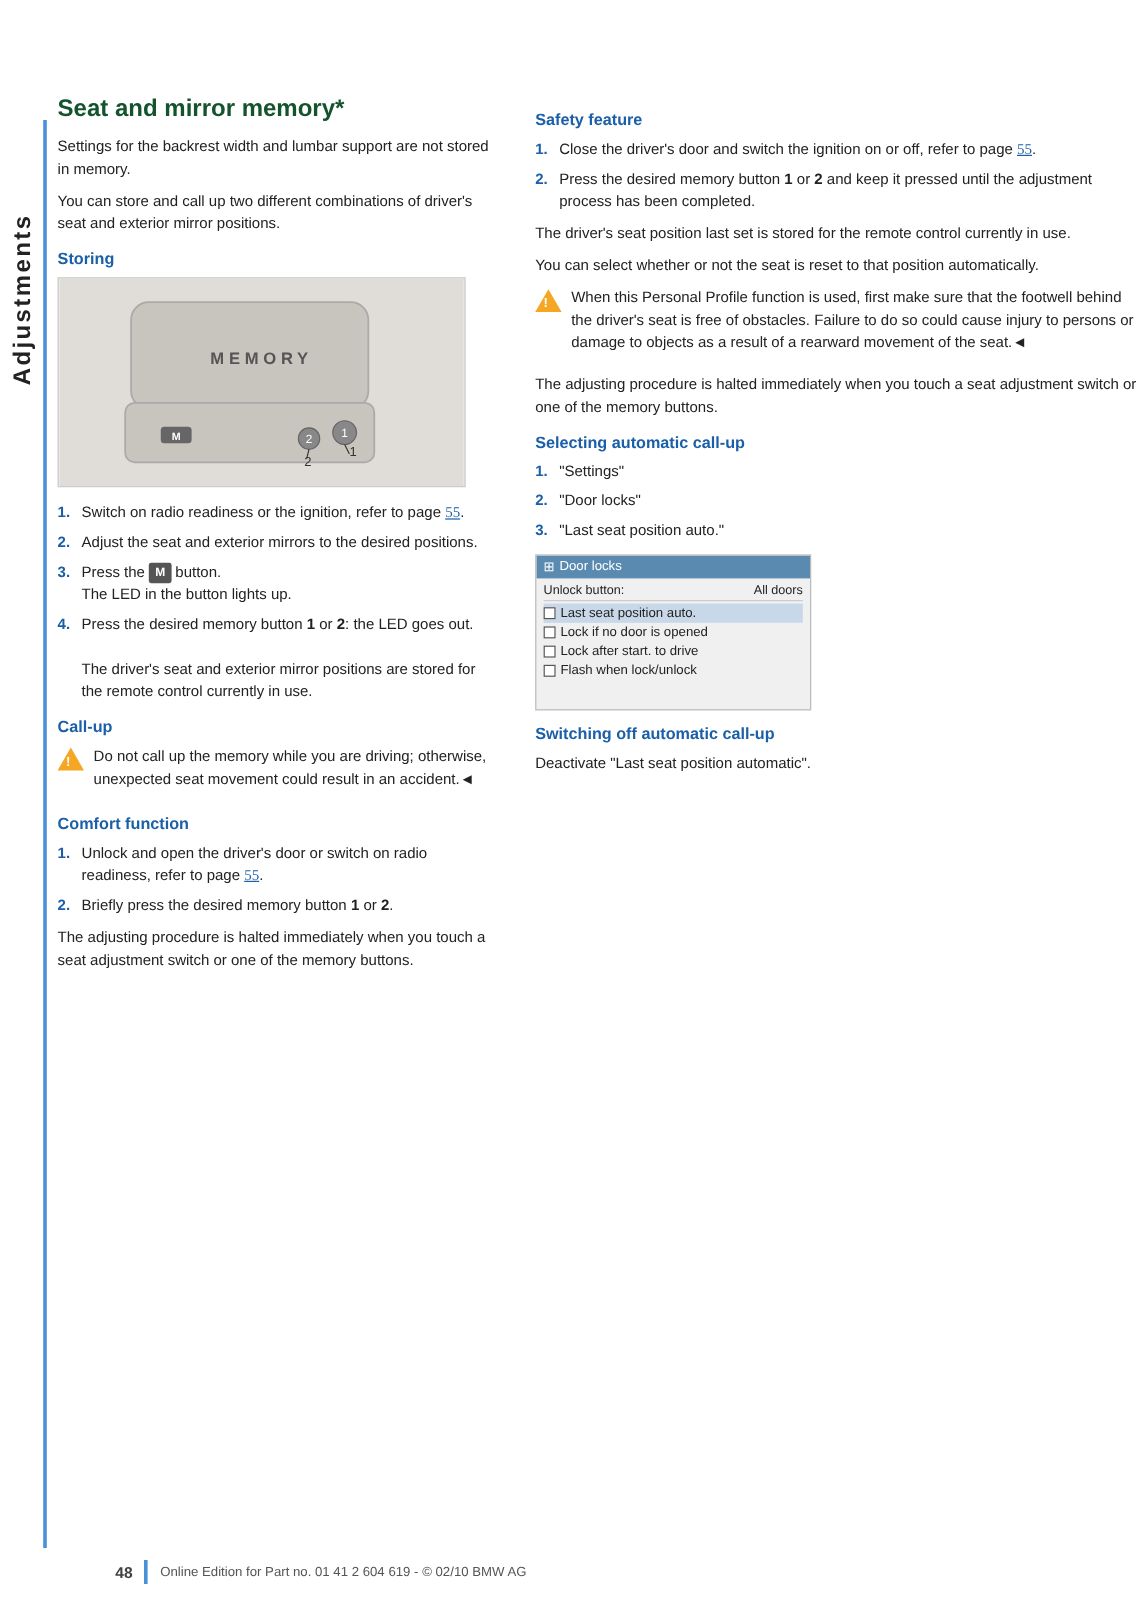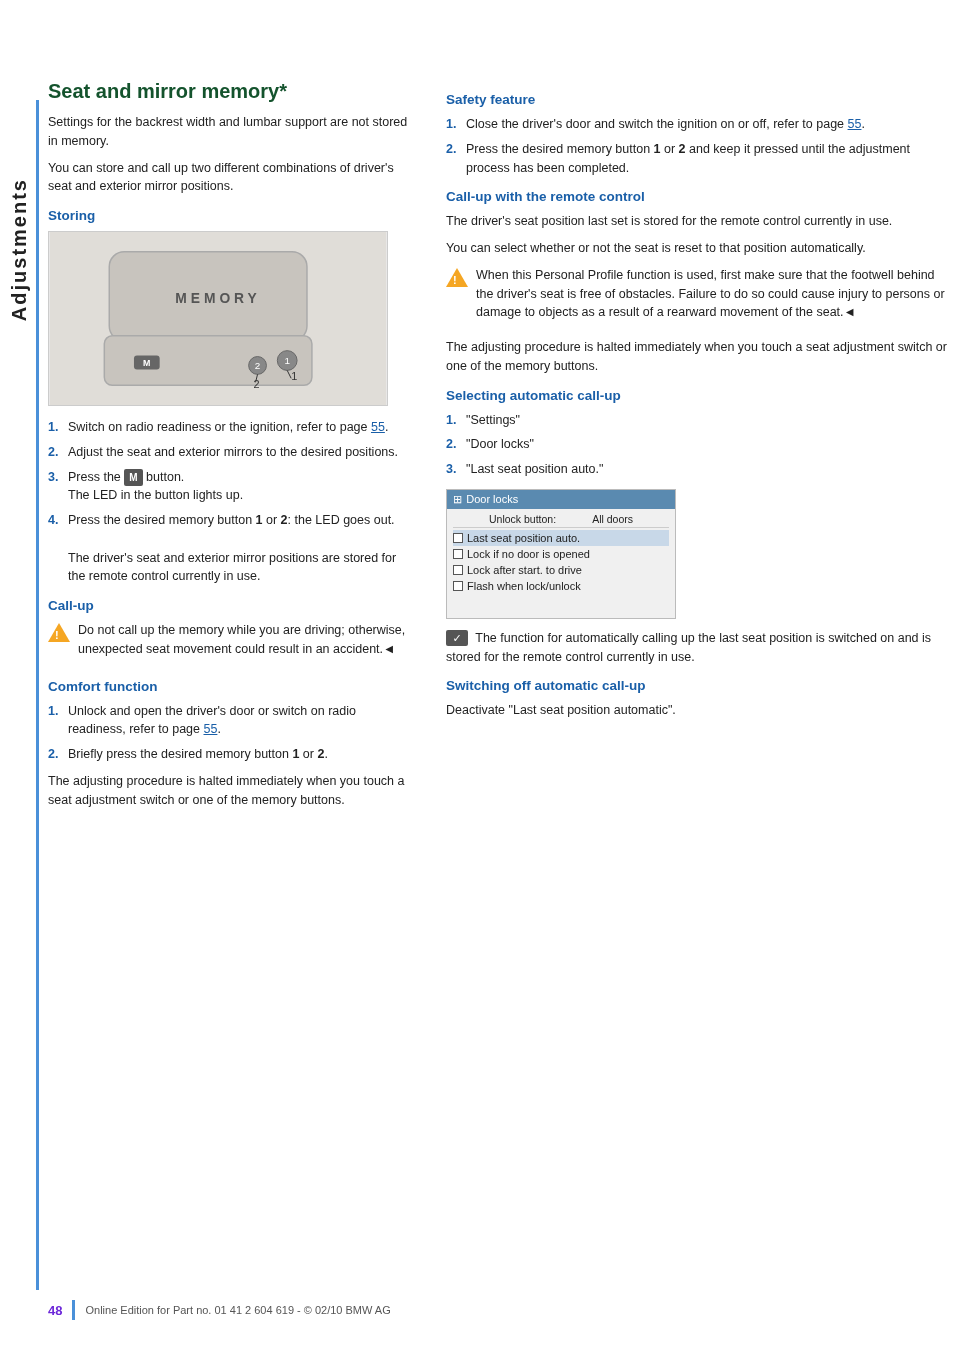--- a/index.html
+++ b/index.html
@@ -126,20 +126,21 @@
       min-width: 14px;
     }
     ol.numbered-list li .text {
       flex: 1;
     }
 
     
     a.page-link {
       color: #1a5fa8;
       text-decoration: underline;
+      font-family: Liberation Serif, serif;
     }
 
     
     .m-button {
       display: inline-block;
       background: #555;
       color: #fff;
       font-size: 10px;
       font-weight: bold;
       padding: 1px 5px;
@@ -212,43 +213,44 @@
     }
     .checkbox-empty {
       width: 10px;
       height: 10px;
       border: 1px solid #555;
       display: inline-block;
       background: #fff;
     }
     .top-row {
       display: flex;
-      justify-content: center;
+      justify-content: space-between;
       font-size: 10.5px;
       margin-bottom: 2px;
       border-bottom: 1px solid #ccc;
       padding-bottom: 2px;
       gap: 36px;
     }
 
     
     .page-footer {
       position: absolute;
       bottom: 30px;
       left: 48px;
       right: 0;
       display: flex;
       align-items: center;
       gap: 0;
     }
     .page-number {
       font-size: 13px;
       font-weight: bold;
-      color: #6d28d9;
+      color: #404040;
       margin-right: 10px;
+      margin-left: 48px;
     }
     .footer-line {
       width: 3px;
       height: 20px;
       background: #4a90d9;
       margin-right: 10px;
     }
     .footer-text {
       font-size: 11px;
       color: #555;
@@ -372,21 +374,20 @@
         <span class="num">1.</span>
         <span class="text">Close the driver's door and switch the ignition on or off, refer to page <a class="page-link">55</a>.</span>
       </li>
       <li>
         <span class="num">2.</span>
         <span class="text">Press the desired memory button <span class="inline-bold">1</span> or <span class="inline-bold">2</span> and keep it pressed until the adjustment process has been completed.</span>
       </li>
     </ol>
 
 
-    <div class="section-heading">Call-up with the remote control</div>
 
     <p class="body-text">The driver's seat position last set is stored for the remote control currently in use.</p>
     <p class="body-text">You can select whether or not the seat is reset to that position automatically.</p>
 
     <div class="warning-box">
       <div class="warning-triangle"></div>
       <span class="body-text">When this Personal Profile function is used, first make sure that the footwell behind the driver's seat is free of obstacles. Failure to do so could cause injury to persons or damage to objects as a result of a rearward movement of the seat.◄</span>
     </div>
 
     <p class="body-text">The adjusting procedure is halted immediately when you touch a seat adjustment switch or one of the memory buttons.</p>
@@ -430,24 +431,20 @@
           <span class="checkbox-empty"></span>
           <span>Lock after start. to drive</span>
         </div>
         <div class="door-locks-row">
           <span class="checkbox-empty"></span>
           <span>Flash when lock/unlock</span>
         </div>
       </div>
     </div>
 
-    <p class="body-text">
-      <span class="check-mark-icon">✓</span>
-      The function for automatically calling up the last seat position is switched on and is stored for the remote control currently in use.
-    </p>
 
     <div class="section-heading">Switching off automatic call-up</div>
 
     <p class="body-text">Deactivate "Last seat position automatic".</p>
 
   </div>
 </div>
 
 <div class="page-footer">
   <span class="page-number">48</span>

